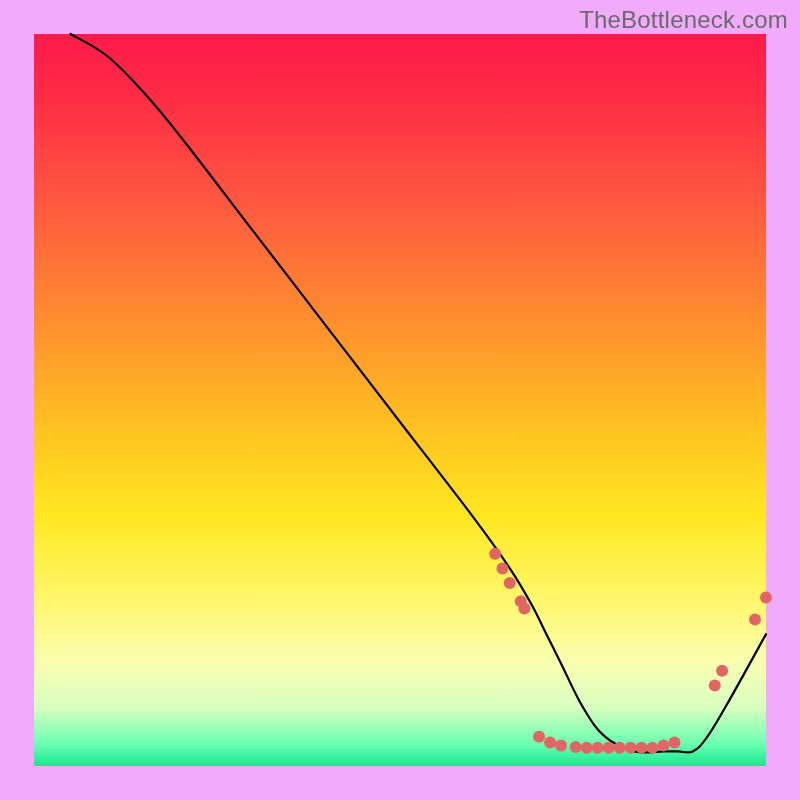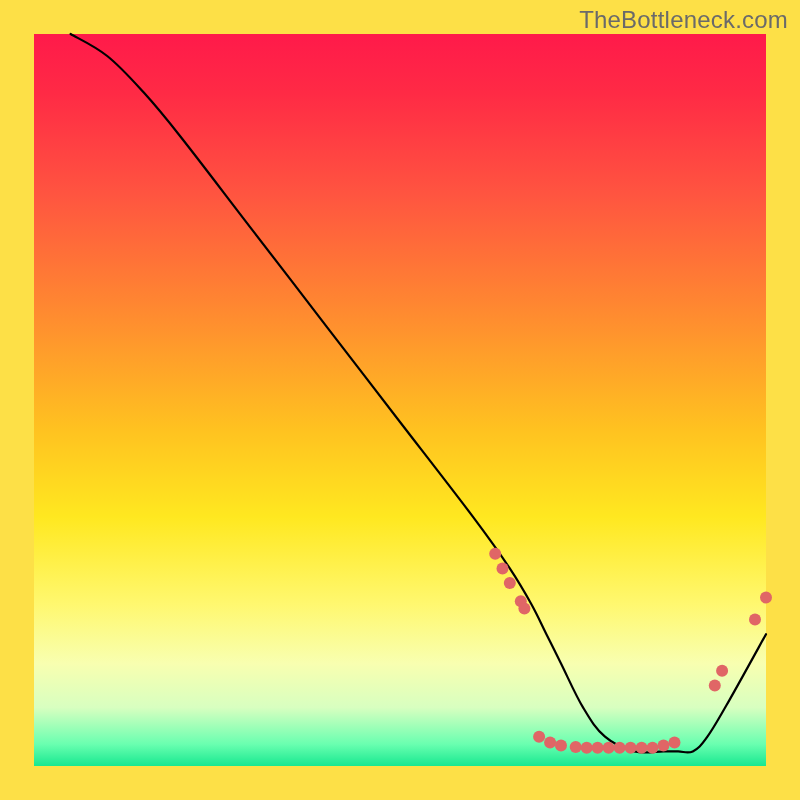--- a/index.html
+++ b/index.html
@@ -8,21 +8,21 @@
     width: 800px;
     height: 800px;
     background: #000;
     overflow: hidden;
     font-family: Arial, Helvetica, sans-serif;
   }
   .stage {
     position: relative;
     width: 800px;
     height: 800px;
-    background: #fde047;
+    background: #f0abfc;
   }
   
   .plot {
     position: absolute;
     left: 34px;
     top: 34px;
     width: 732px;
     height: 732px;
     
     background: linear-gradient(

